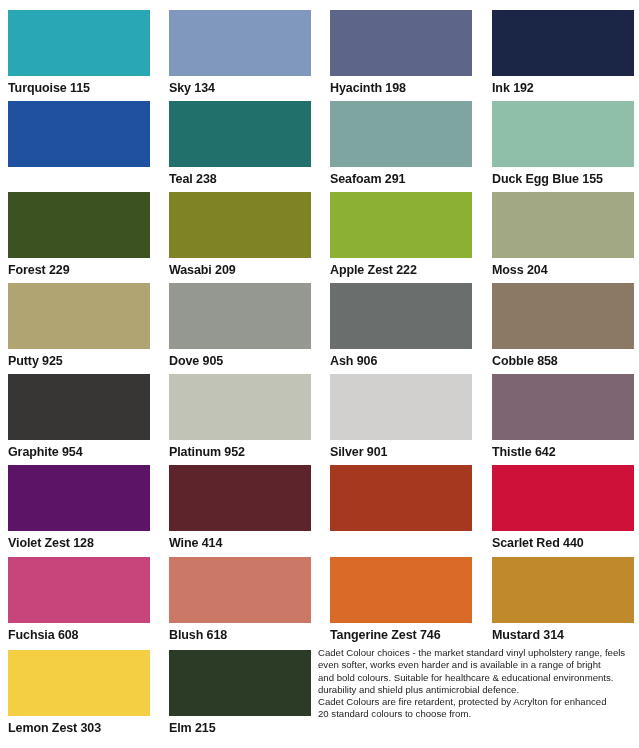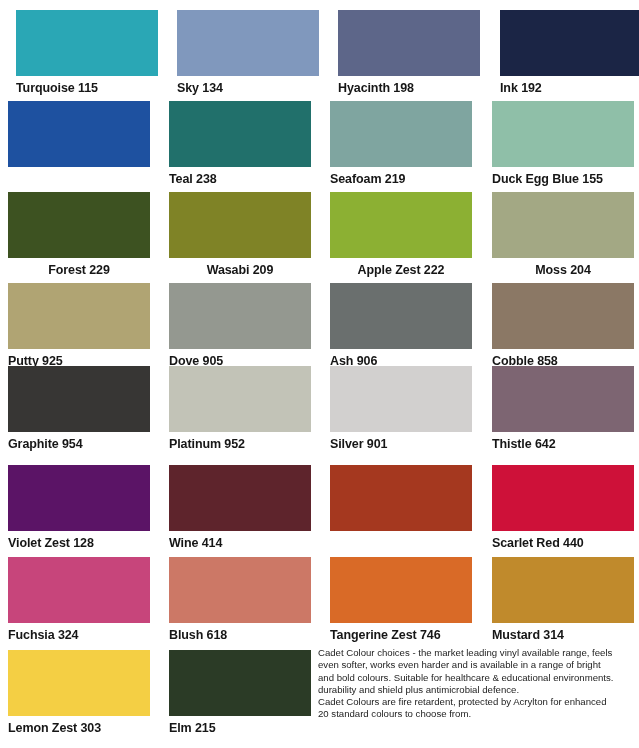--- a/index.html
+++ b/index.html
@@ -39,25 +39,25 @@
     line-height: 14px;
     padding-top: 5px;
     white-space: nowrap;
   }
   
   .col-0 { left: 8px; }
   .col-1 { left: 169px; }
   .col-2 { left: 330px; }
   .col-3 { left: 492px; }
   
-  .row-0 { top: 10px; margin-left: 8px; }
+  .row-0 { top: 10px; }
   .row-1 { top: 101px; }
-  .row-2 { top: 192px; text-align: center; }
+  .row-2 { top: 192px; }
   .row-3 { top: 283px; }
-  .row-4 { top: 366px; }
+  .row-4 { top: 374px; }
   .row-5 { top: 465px; }
   .row-6 { top: 557px; }
   .row-7 { top: 650px; }
 
   #description-block {
     position: absolute;
     left: 318px;
     top: 647px;
     width: 318px;
     font-family: "Liberation Sans", sans-serif;
@@ -93,21 +93,21 @@
       </div>
       <div class="swatch-cell col-0 row-1">
         <div class="swatch-chip" style="background-color: rgb(30, 81, 160);"></div>
       </div>
       <div class="swatch-cell col-1 row-1">
         <div class="swatch-chip" style="background-color: rgb(33, 112, 107);"></div>
         <div class="swatch-label">Teal 238</div>
       </div>
       <div class="swatch-cell col-2 row-1">
         <div class="swatch-chip" style="background-color: rgb(127, 165, 160);"></div>
-        <div class="swatch-label">Seafoam 219</div>
+        <div class="swatch-label">Seafoam 291</div>
       </div>
       <div class="swatch-cell col-3 row-1">
         <div class="swatch-chip" style="background-color: rgb(143, 191, 168);"></div>
         <div class="swatch-label">Duck Egg Blue 155</div>
       </div>
       <div class="swatch-cell col-0 row-2">
         <div class="swatch-chip" style="background-color: rgb(61, 82, 33);"></div>
         <div class="swatch-label">Forest 229</div>
       </div>
       <div class="swatch-cell col-1 row-2">
@@ -164,21 +164,21 @@
       </div>
       <div class="swatch-cell col-2 row-5">
         <div class="swatch-chip" style="background-color: rgb(165, 56, 31);"></div>
       </div>
       <div class="swatch-cell col-3 row-5">
         <div class="swatch-chip" style="background-color: rgb(206, 17, 57);"></div>
         <div class="swatch-label">Scarlet Red 440</div>
       </div>
       <div class="swatch-cell col-0 row-6">
         <div class="swatch-chip" style="background-color: rgb(199, 69, 123);"></div>
-        <div class="swatch-label">Fuchsia 324</div>
+        <div class="swatch-label">Fuchsia 608</div>
       </div>
       <div class="swatch-cell col-1 row-6">
         <div class="swatch-chip" style="background-color: rgb(204, 120, 102);"></div>
         <div class="swatch-label">Blush 618</div>
       </div>
       <div class="swatch-cell col-2 row-6">
         <div class="swatch-chip" style="background-color: rgb(217, 106, 39);"></div>
         <div class="swatch-label">Tangerine Zest 746</div>
       </div>
       <div class="swatch-cell col-3 row-6">
@@ -189,20 +189,20 @@
         <div class="swatch-chip" style="background-color: rgb(244, 207, 68);"></div>
         <div class="swatch-label">Lemon Zest 303</div>
       </div>
       <div class="swatch-cell col-1 row-7">
         <div class="swatch-chip" style="background-color: rgb(43, 59, 38);"></div>
         <div class="swatch-label">Elm 215</div>
       </div>
     </div>
 
   <div id="description-block">
-    <p>Cadet Colour choices - the market leading vinyl available range, feels</p>
+    <p>Cadet Colour choices - the market standard vinyl upholstery range, feels</p>
     <p>even softer, works even harder and is available in a range of bright</p>
     <p>and bold colours.  Suitable for healthcare &amp; educational environments.</p>
     <p>durability and shield plus antimicrobial defence.</p>
     <p>Cadet Colours are fire retardent, protected by Acrylton for enhanced</p>
     <p>20 standard colours to choose from.</p>
   </div>
 </div>
 
 </body></html>

